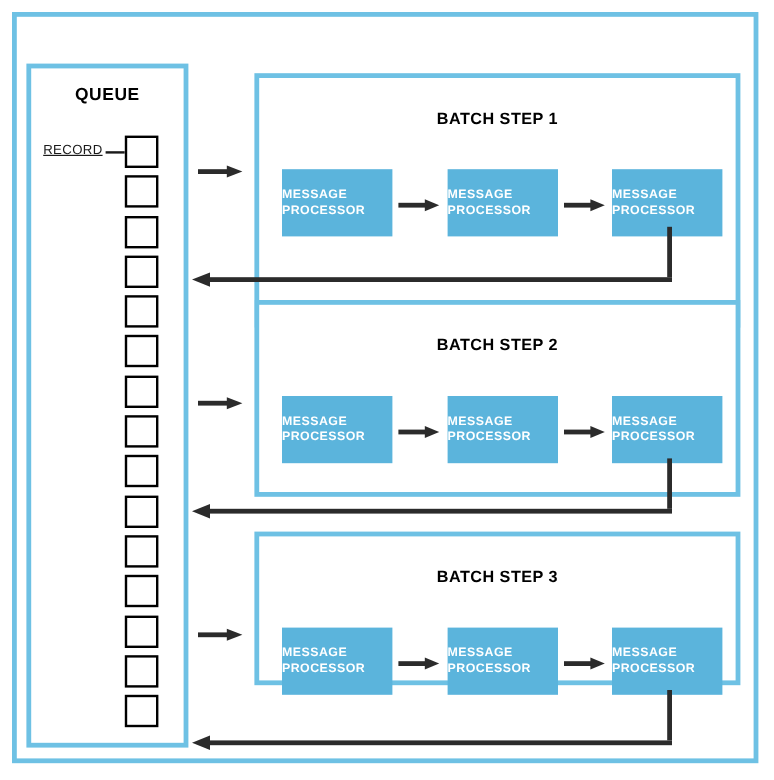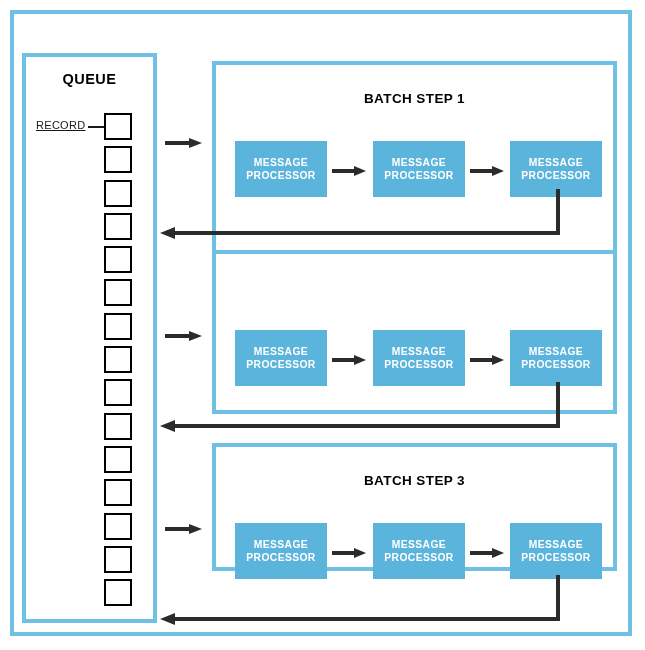--- a/index.html
+++ b/index.html
@@ -126,21 +126,21 @@
     width: 92px;
     height: 56px;
     background: #5bb4dc;
     color: #ffffff;
     font-size: 10.3px;
     font-weight: bold;
     letter-spacing: 0.4px;
     line-height: 13px;
     display: flex;
     flex-direction: column;
-    align-items: center;
+    align-items: flex-start;
     justify-content: center;
     text-align: center;
   }
   .mp-1 { left: 19px; }
   .mp-2 { left: 157px; }
   .mp-3 { left: 294px; }
 
   
   .mp-arrow {
     position: absolute;
@@ -276,20 +276,21 @@
             <div class="shaft"></div>
             <div class="head"></div>
           </div>
           <div class="mp mp-3">
             <span>MESSAGE</span>
             <span>PROCESSOR</span>
           </div>
         </div>
       </div>
       <div class="step-box" style="top: 250px; height: 164px;">
+        <div class="step-title">BATCH STEP 2</div>
         <div class="mp-row">
           <div class="mp mp-1">
             <span>MESSAGE</span>
             <span>PROCESSOR</span>
           </div>
           <div class="mp-arrow mp-arrow-1">
             <div class="shaft"></div>
             <div class="head"></div>
           </div>
           <div class="mp mp-2">

